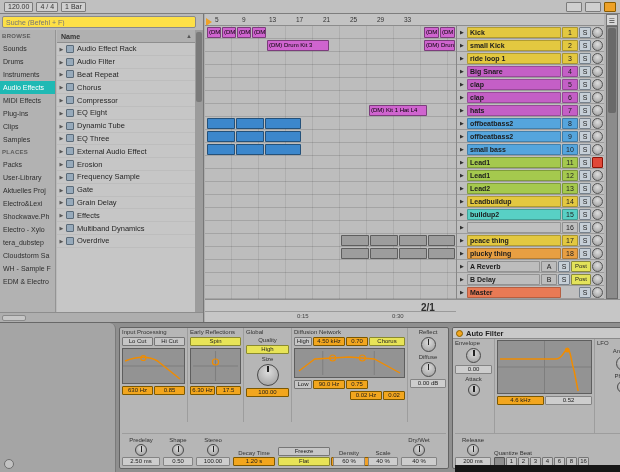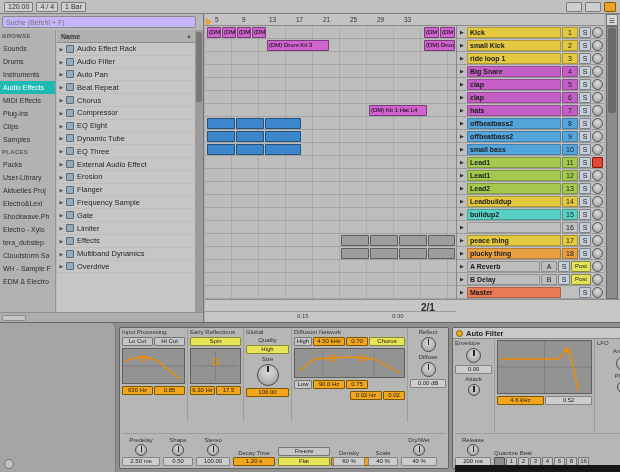--- a/index.html
+++ b/index.html
@@ -7,21 +7,21 @@
   .app{position:relative;width:620px;height:472px;background:#adadad;overflow:hidden;color:#222;font-family:"Liberation Sans",sans-serif}
 
   
   .topbar{position:absolute;left:0;top:0;width:620px;height:14px;background:#c0c0c0;border-bottom:1px solid #7e7e7e;display:flex;align-items:center;gap:3px;padding:0 4px}
   .tb-box{height:10px;min-width:16px;border:1px solid #7b7b7b;background:#cfcfcf;font-size:7px;line-height:8px;padding:0 3px;color:#333;border-radius:1px}
   .tb-spacer{flex:1}
   .tb-orange{width:12px;height:10px;background:#eda128;border:1px solid #8a5c00;border-radius:1px}
 
   
   .browser{position:absolute;left:0;top:14px;width:204px;height:308px;background:#b9b9b9;border-right:1px solid #777}
-  .search{position:absolute;left:2px;top:2px;width:194px;height:12px;background:#c4b5fd;border:1px solid #8a8a8a;font-size:7px;color:#555;padding:4px 3px;border-radius:2px;font-family:"Liberation Sans",sans-serif}
+  .search{position:absolute;left:2px;top:2px;width:194px;height:12px;background:#fde047;border:1px solid #8a8a8a;font-size:7px;color:#555;padding:4px 3px;border-radius:2px;font-family:"Liberation Sans",sans-serif}
   .cats{position:absolute;left:0;top:16px;width:56px;bottom:10px;background:#b2b2b2;border-right:1px solid #949494;overflow:hidden}
   .cat-header{height:12px;font-size:6px;line-height:12px;padding-left:2px;color:#5a5a5a;font-weight:bold;letter-spacing:.3px}
   .cat-item{height:13px;font-size:7px;line-height:13px;padding-left:3px;white-space:nowrap;overflow:hidden;color:#2e2e2e}
   .cat-item.sel{background:#1fb9b4;color:#fff}
   .list{position:absolute;left:57px;top:16px;right:8px;bottom:10px;background:#c6c6c6;overflow:hidden}
   .list-head{height:13px;background:#b0b0b0;border-bottom:1px solid #8e8e8e;font-size:7px;font-weight:bold;line-height:13px;padding-left:4px;color:#333;display:flex}
   .list-head .sorter{margin-left:auto;margin-right:3px;font-size:6px;color:#555}
   .dev-item{height:12.8px;display:flex;align-items:center;font-size:7.5px;border-bottom:1px solid #bdbdbd;color:#262626;white-space:nowrap;overflow:hidden}
   .dev-item .tri{width:9px;text-align:center;font-size:5px;color:#555;flex:none}
   .dev-item .dico{width:8px;height:8px;background:#97aabb;border:1px solid #5a6a78;margin-right:3px;border-radius:1px;flex:none}
@@ -141,25 +141,20 @@
             <span class="dlabel">Audio Effect Rack</span>
           </div>
           <div class="dev-item">
             <span class="tri">▶</span>
             <span class="dico"></span>
             <span class="dlabel">Audio Filter</span>
           </div>
           <div class="dev-item">
             <span class="tri">▶</span>
             <span class="dico"></span>
-            <span class="dlabel">Auto Pan</span>
-          </div>
-          <div class="dev-item">
-            <span class="tri">▶</span>
-            <span class="dico"></span>
             <span class="dlabel">Beat Repeat</span>
           </div>
           <div class="dev-item">
             <span class="tri">▶</span>
             <span class="dico"></span>
             <span class="dlabel">Chorus</span>
           </div>
           <div class="dev-item">
             <span class="tri">▶</span>
             <span class="dico"></span>
@@ -186,36 +181,31 @@
             <span class="dlabel">External Audio Effect</span>
           </div>
           <div class="dev-item">
             <span class="tri">▶</span>
             <span class="dico"></span>
             <span class="dlabel">Erosion</span>
           </div>
           <div class="dev-item">
             <span class="tri">▶</span>
             <span class="dico"></span>
-            <span class="dlabel">Flanger</span>
-          </div>
-          <div class="dev-item">
-            <span class="tri">▶</span>
-            <span class="dico"></span>
             <span class="dlabel">Frequency Sample</span>
           </div>
           <div class="dev-item">
             <span class="tri">▶</span>
             <span class="dico"></span>
             <span class="dlabel">Gate</span>
           </div>
           <div class="dev-item">
             <span class="tri">▶</span>
             <span class="dico"></span>
-            <span class="dlabel">Limiter</span>
+            <span class="dlabel">Grain Delay</span>
           </div>
           <div class="dev-item">
             <span class="tri">▶</span>
             <span class="dico"></span>
             <span class="dlabel">Effects</span>
           </div>
           <div class="dev-item">
             <span class="tri">▶</span>
             <span class="dico"></span>
             <span class="dlabel">Multiband Dynamics</span>

